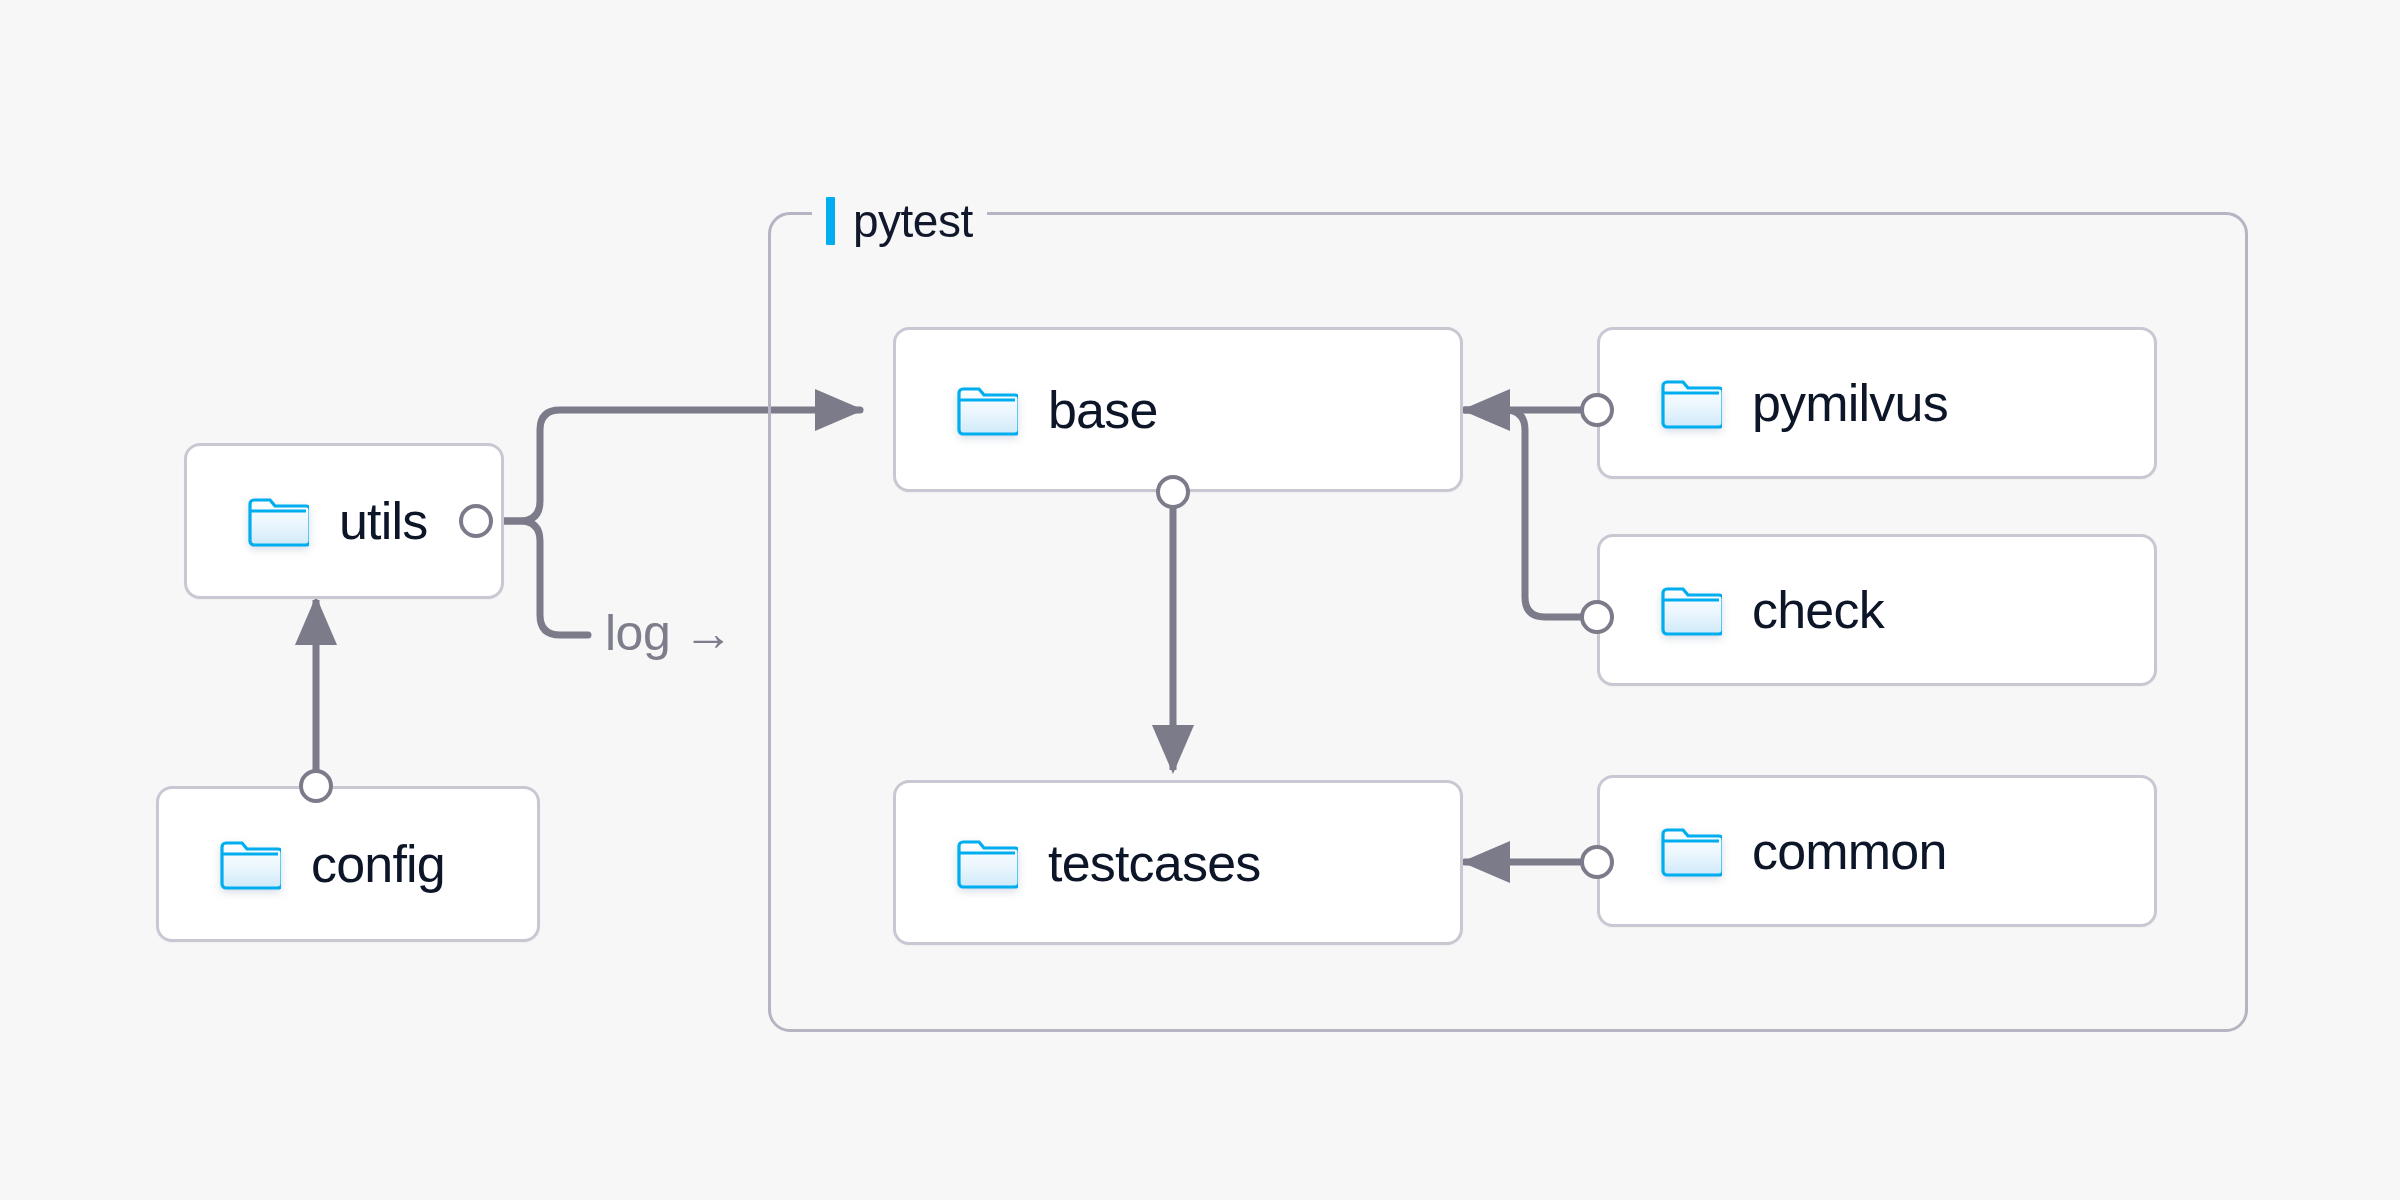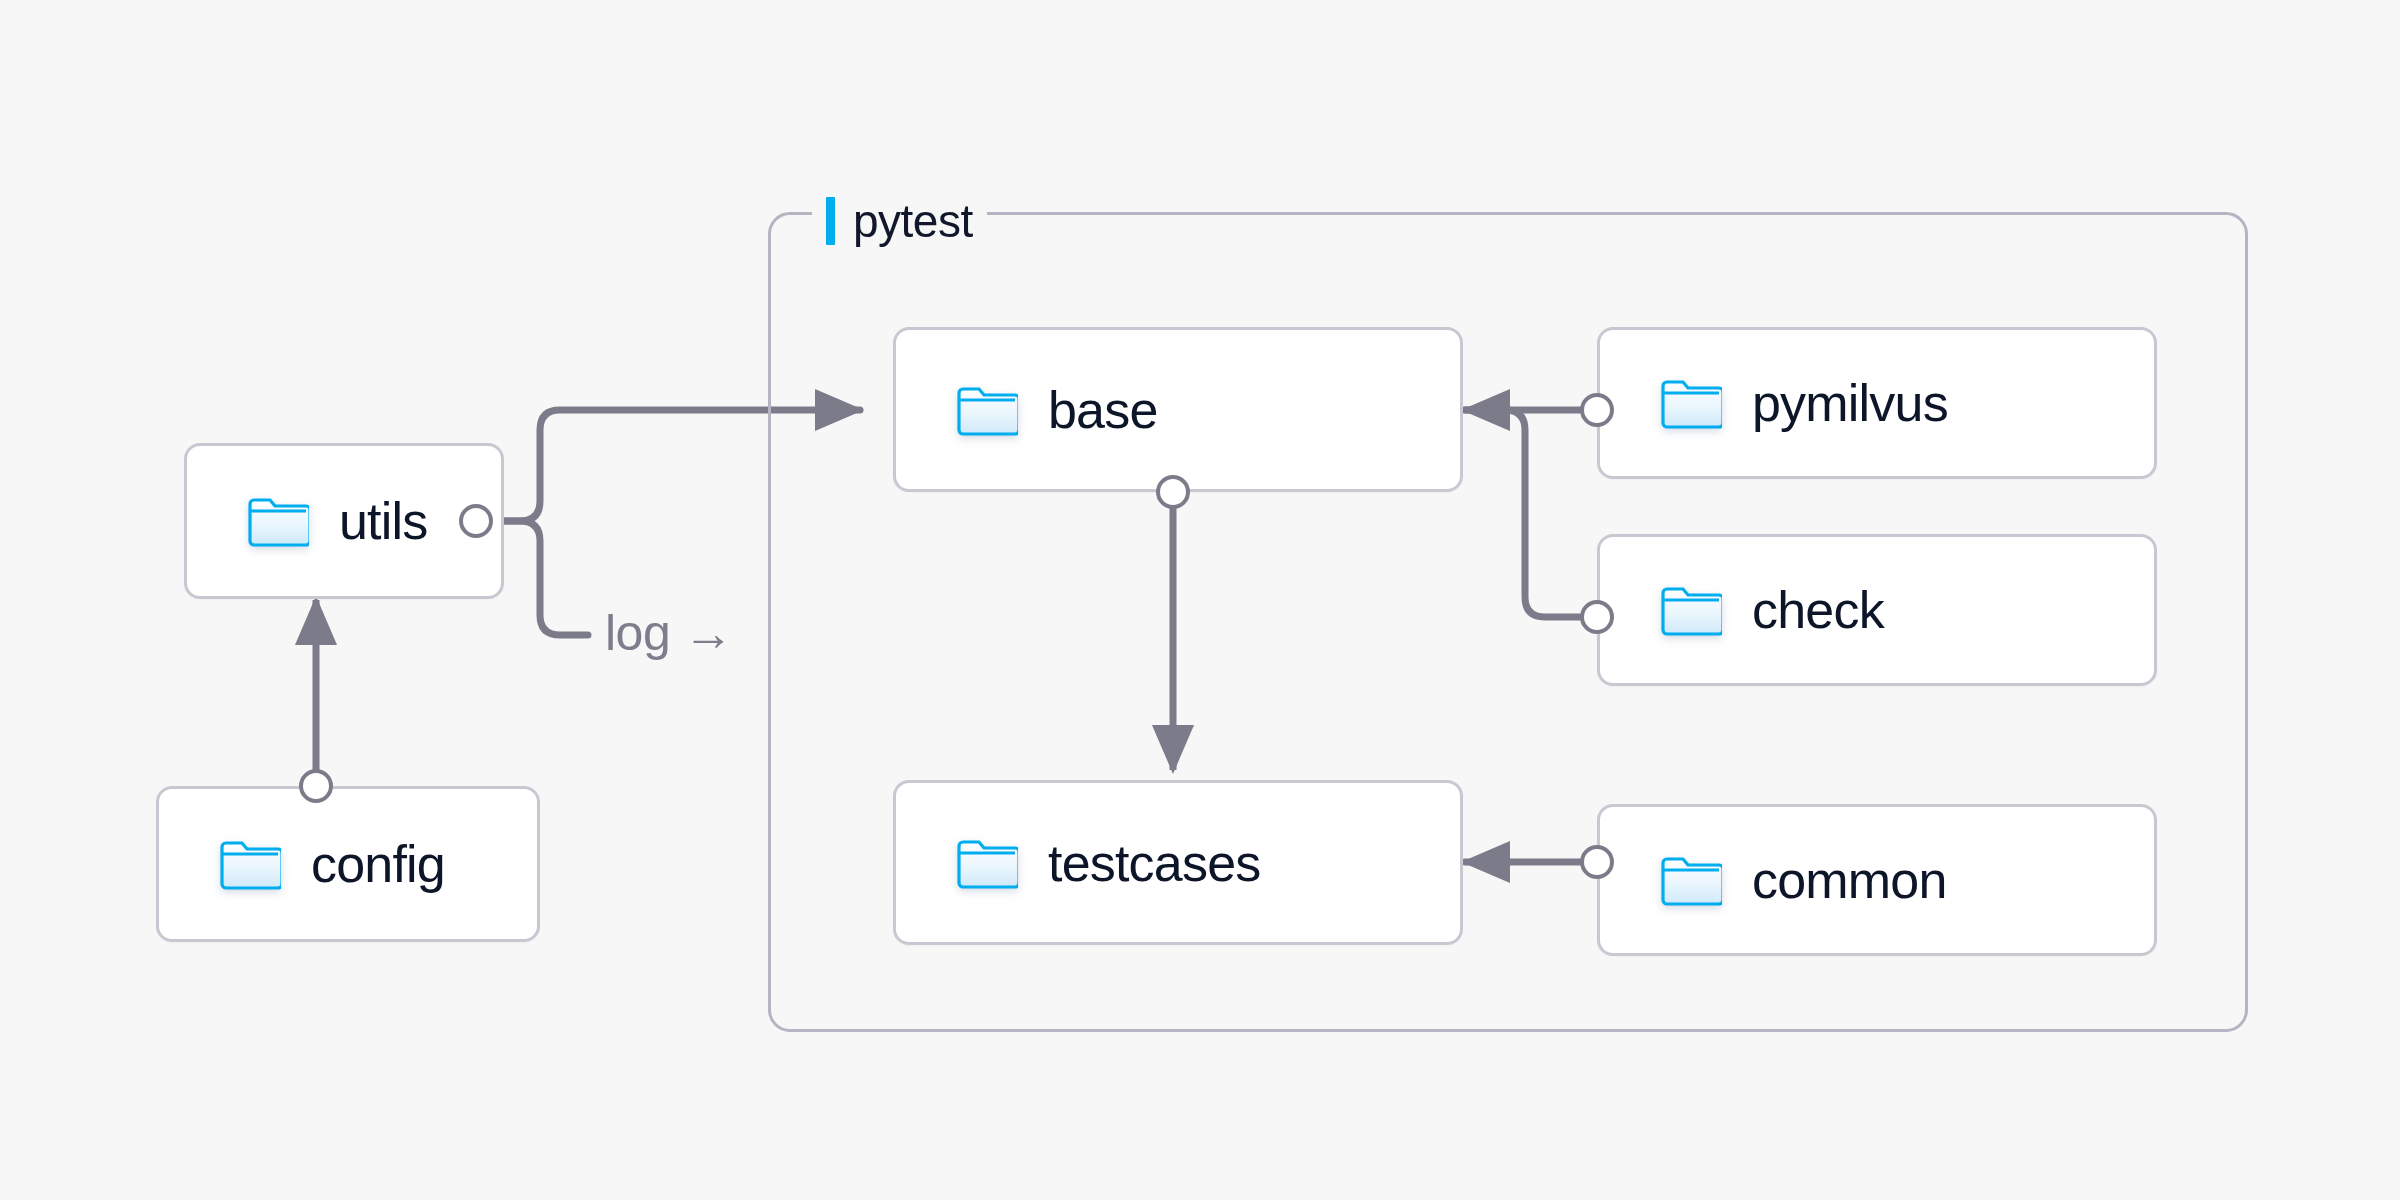--- a/index.html
+++ b/index.html
@@ -229,21 +229,21 @@
     <div class="node-inner">
       <svg class="folder-icon" viewBox="0 0 62 52">
         <path d="M3 9 a4 4 0 0 1 4-4 h16 l5 6 h31 a4 4 0 0 1 4 4 v31 a4 4 0 0 1 -4 4 h-52 a4 4 0 0 1 -4 -4 z" fill="url(#folderGrad)" stroke="#00aeef" stroke-width="3.2"></path>
         <path d="M3 16 h56" stroke="#00aeef" stroke-width="3.2" fill="none"></path>
       </svg>
       <span class="node-label">check</span>
     </div>
   </div>
   <div class="port" style="left:1580px; top:600px;"></div>
 
-  <div class="node" style="left:1597px; top:804px; width:560px; height:152px;">
+  <div class="node" style="left:1597px; top:775px; width:560px; height:152px;">
     <div class="node-inner">
       <svg class="folder-icon" viewBox="0 0 62 52">
         <path d="M3 9 a4 4 0 0 1 4-4 h16 l5 6 h31 a4 4 0 0 1 4 4 v31 a4 4 0 0 1 -4 4 h-52 a4 4 0 0 1 -4 -4 z" fill="url(#folderGrad)" stroke="#00aeef" stroke-width="3.2"></path>
         <path d="M3 16 h56" stroke="#00aeef" stroke-width="3.2" fill="none"></path>
       </svg>
       <span class="node-label">common</span>
     </div>
   </div>
   <div class="port" style="left:1580px; top:845px;"></div>
 

